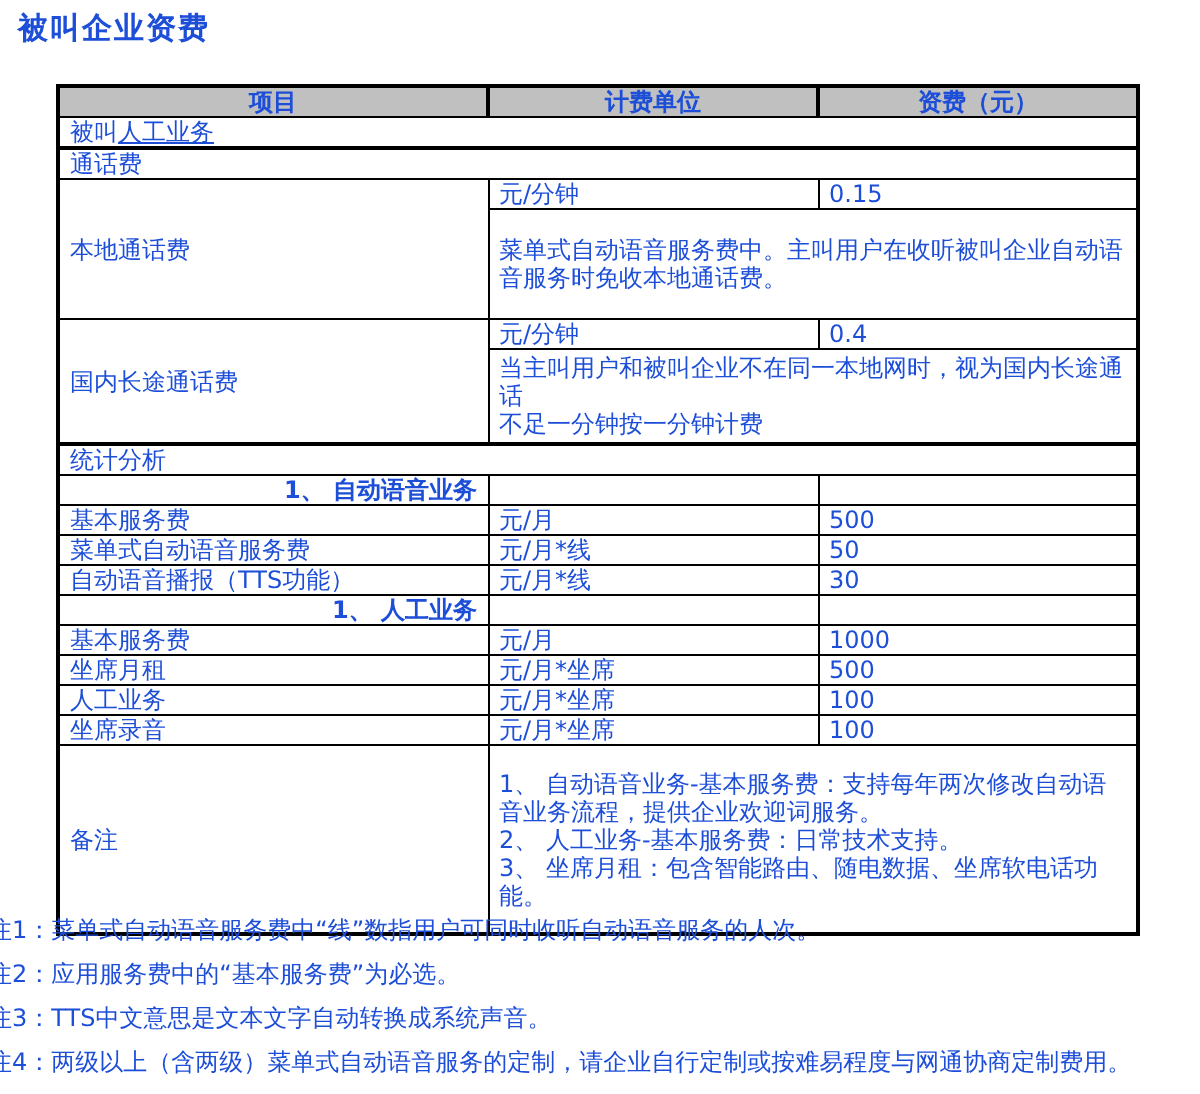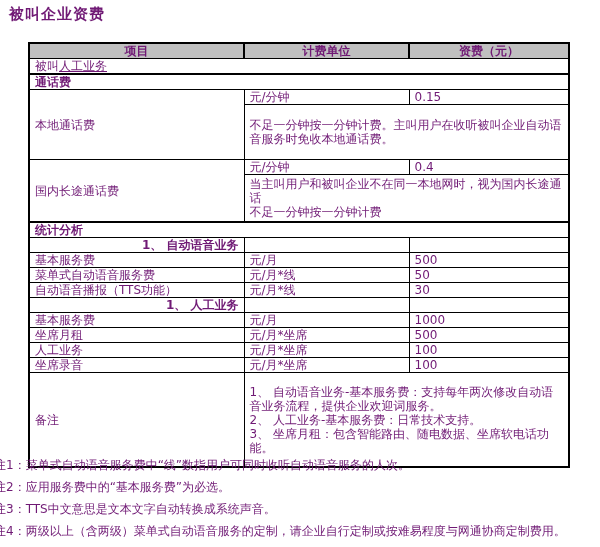--- a/index.html
+++ b/index.html
@@ -1,38 +1,38 @@
 <!DOCTYPE html>
 <html><head>
 <meta charset="utf-8">
 <style>
   html,body { margin:0; padding:0; background:#fff; }
   .page {
     position:relative; width:600px; height:547px; background:#ffffff;
-    font-family:"DejaVu Sans", sans-serif; color:#701a75; overflow:hidden;
+    font-family:"DejaVu Sans", sans-serif; color:#1d4ed8; overflow:hidden;
   }
   .title {
     position:absolute; left:9px; top:5px;
     font-size:15px; font-weight:bold; letter-spacing:1px;
   }
   table.tariff {
     position:absolute; left:28px; top:42px; width:540px;
     border-collapse:collapse; table-layout:fixed;
     border:2px solid #000; font-size:12px;
   }
   table.tariff td, table.tariff th {
     border:1px solid #000; padding:0 5px; line-height:14px;
     overflow:hidden; text-align:left; vertical-align:middle;
   }
   table.tariff th {
     background:#c0c0c0; text-align:center; font-weight:bold;
     border-left-width:2px; border-right-width:2px; border-top-width:2px;
     height:14px;
   }
-  tr.sec td { border-top-width:2px; font-weight:bold; }
+  tr.sec td { border-top-width:2px; font-weight:normal; }
   tr.subsec td { font-weight:bold;text-align:right; }
   td.note { vertical-align:top; white-space:pre-line; }
   td.vtop { vertical-align:top; }
   .u { text-decoration:underline; }
   .footnotes {
     position:absolute; left:-6px; top:459px; font-size:12px;
   }
   .footnotes .fn { line-height:13px; margin-bottom:9px; white-space:nowrap; }
 </style>
 </head>
@@ -63,21 +63,21 @@
     <tr class="sec" style="height:14px">
       <td colspan="3">通话费</td>
     </tr>
 
     <tr style="height:14px">
       <td rowspan="2" class="vtop">本地通话费</td>
       <td>元/分钟</td>
       <td>0.15</td>
     </tr>
     <tr>
-      <td colspan="2" class="note" style="height:54px">不足一分钟按一分钟计费。主叫用户在收听被叫企业自动语音服务时免收本地通话费。</td>
+      <td colspan="2" class="note" style="height:54px">菜单式自动语音服务费中。主叫用户在收听被叫企业自动语音服务时免收本地通话费。</td>
     </tr>
 
     <tr style="height:14px">
       <td rowspan="2" class="vtop">国内长途通话费</td>
       <td>元/分钟</td>
       <td>0.4</td>
     </tr>
     <tr>
       <td colspan="2" class="note" style="height:46px">当主叫用户和被叫企业不在同一本地网时，视为国内长途通话
 不足一分钟按一分钟计费</td>

